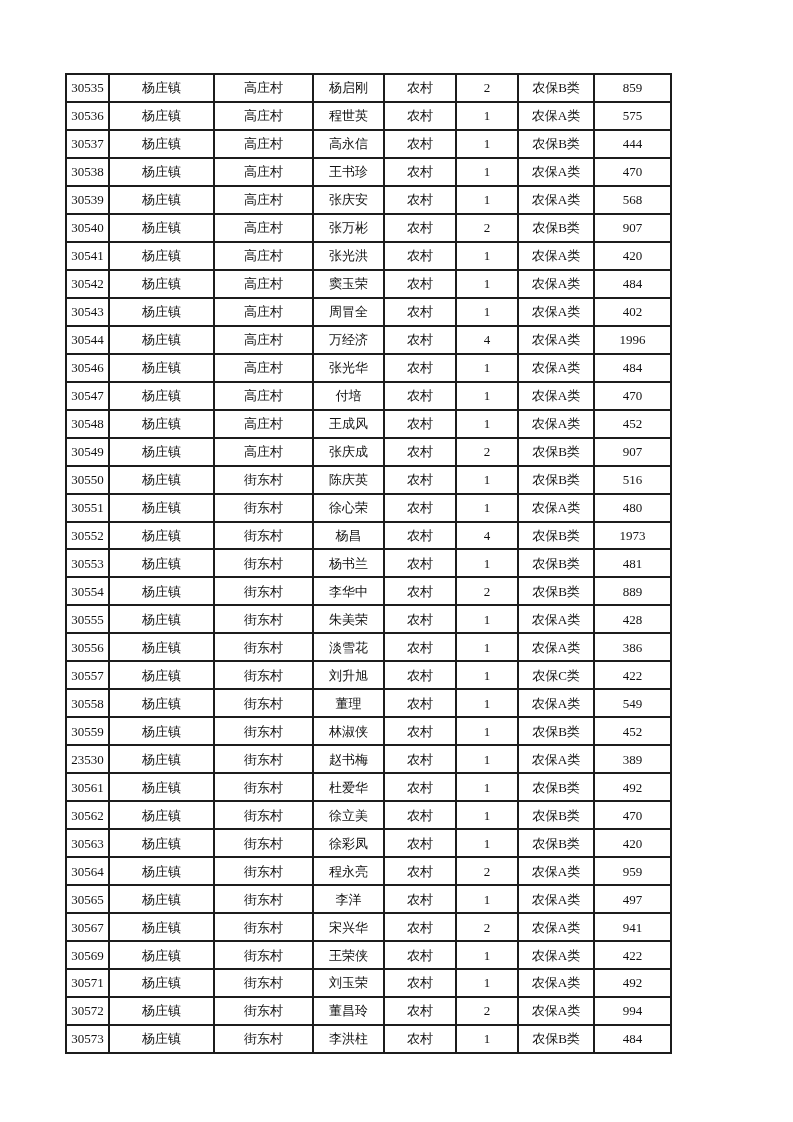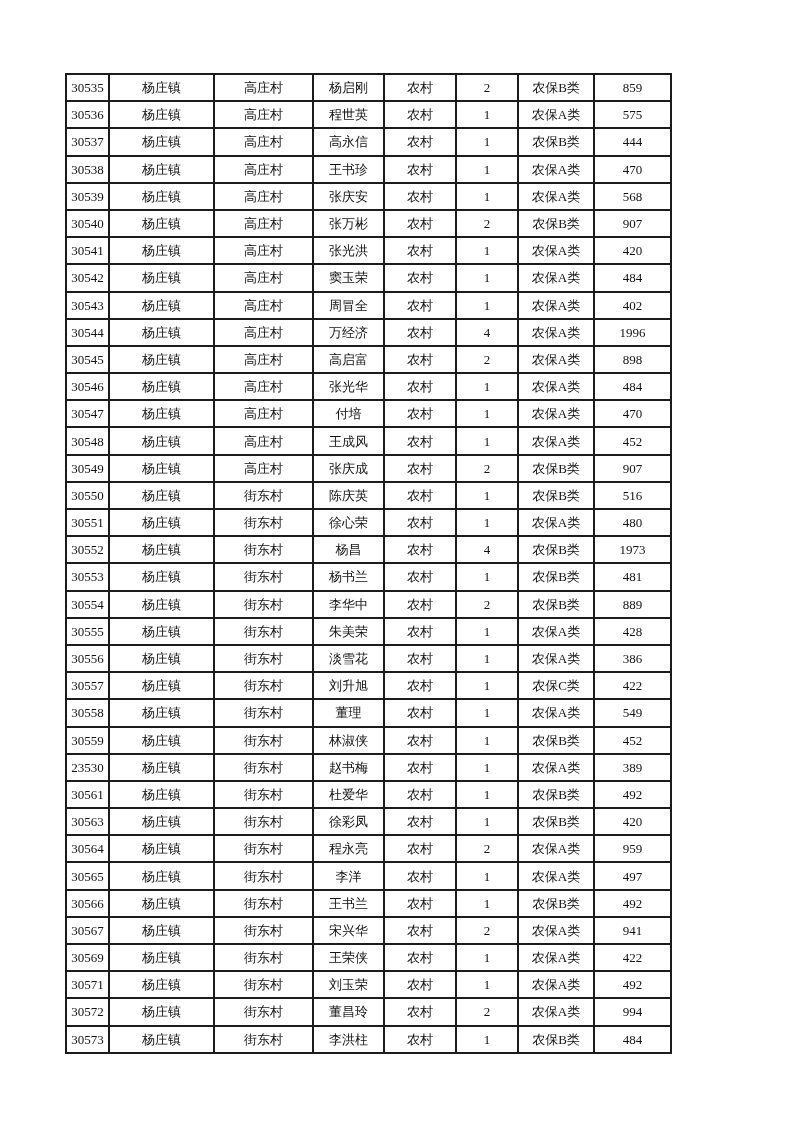--- a/index.html
+++ b/index.html
@@ -161,30 +161,20 @@
           <td>30544</td>
           <td>杨庄镇</td>
           <td>高庄村</td>
           <td>万经济</td>
           <td>农村</td>
           <td>4</td>
           <td>农保A类</td>
           <td>1996</td>
         </tr>
         <tr>
-          <td>30545</td>
-          <td>杨庄镇</td>
-          <td>高庄村</td>
-          <td>高启富</td>
-          <td>农村</td>
-          <td>2</td>
-          <td>农保A类</td>
-          <td>898</td>
-        </tr>
-        <tr>
           <td>30546</td>
           <td>杨庄镇</td>
           <td>高庄村</td>
           <td>张光华</td>
           <td>农村</td>
           <td>1</td>
           <td>农保A类</td>
           <td>484</td>
         </tr>
         <tr>
@@ -331,20 +321,30 @@
           <td>30561</td>
           <td>杨庄镇</td>
           <td>街东村</td>
           <td>杜爱华</td>
           <td>农村</td>
           <td>1</td>
           <td>农保B类</td>
           <td>492</td>
         </tr>
         <tr>
+          <td>30562</td>
+          <td>杨庄镇</td>
+          <td>街东村</td>
+          <td>徐立美</td>
+          <td>农村</td>
+          <td>1</td>
+          <td>农保B类</td>
+          <td>470</td>
+        </tr>
+        <tr>
           <td>30563</td>
           <td>杨庄镇</td>
           <td>街东村</td>
           <td>徐彩凤</td>
           <td>农村</td>
           <td>1</td>
           <td>农保B类</td>
           <td>420</td>
         </tr>
         <tr>
@@ -359,30 +359,20 @@
         </tr>
         <tr>
           <td>30565</td>
           <td>杨庄镇</td>
           <td>街东村</td>
           <td>李洋</td>
           <td>农村</td>
           <td>1</td>
           <td>农保A类</td>
           <td>497</td>
-        </tr>
-        <tr>
-          <td>30566</td>
-          <td>杨庄镇</td>
-          <td>街东村</td>
-          <td>王书兰</td>
-          <td>农村</td>
-          <td>1</td>
-          <td>农保B类</td>
-          <td>492</td>
         </tr>
         <tr>
           <td>30567</td>
           <td>杨庄镇</td>
           <td>街东村</td>
           <td>宋兴华</td>
           <td>农村</td>
           <td>2</td>
           <td>农保A类</td>
           <td>941</td>

